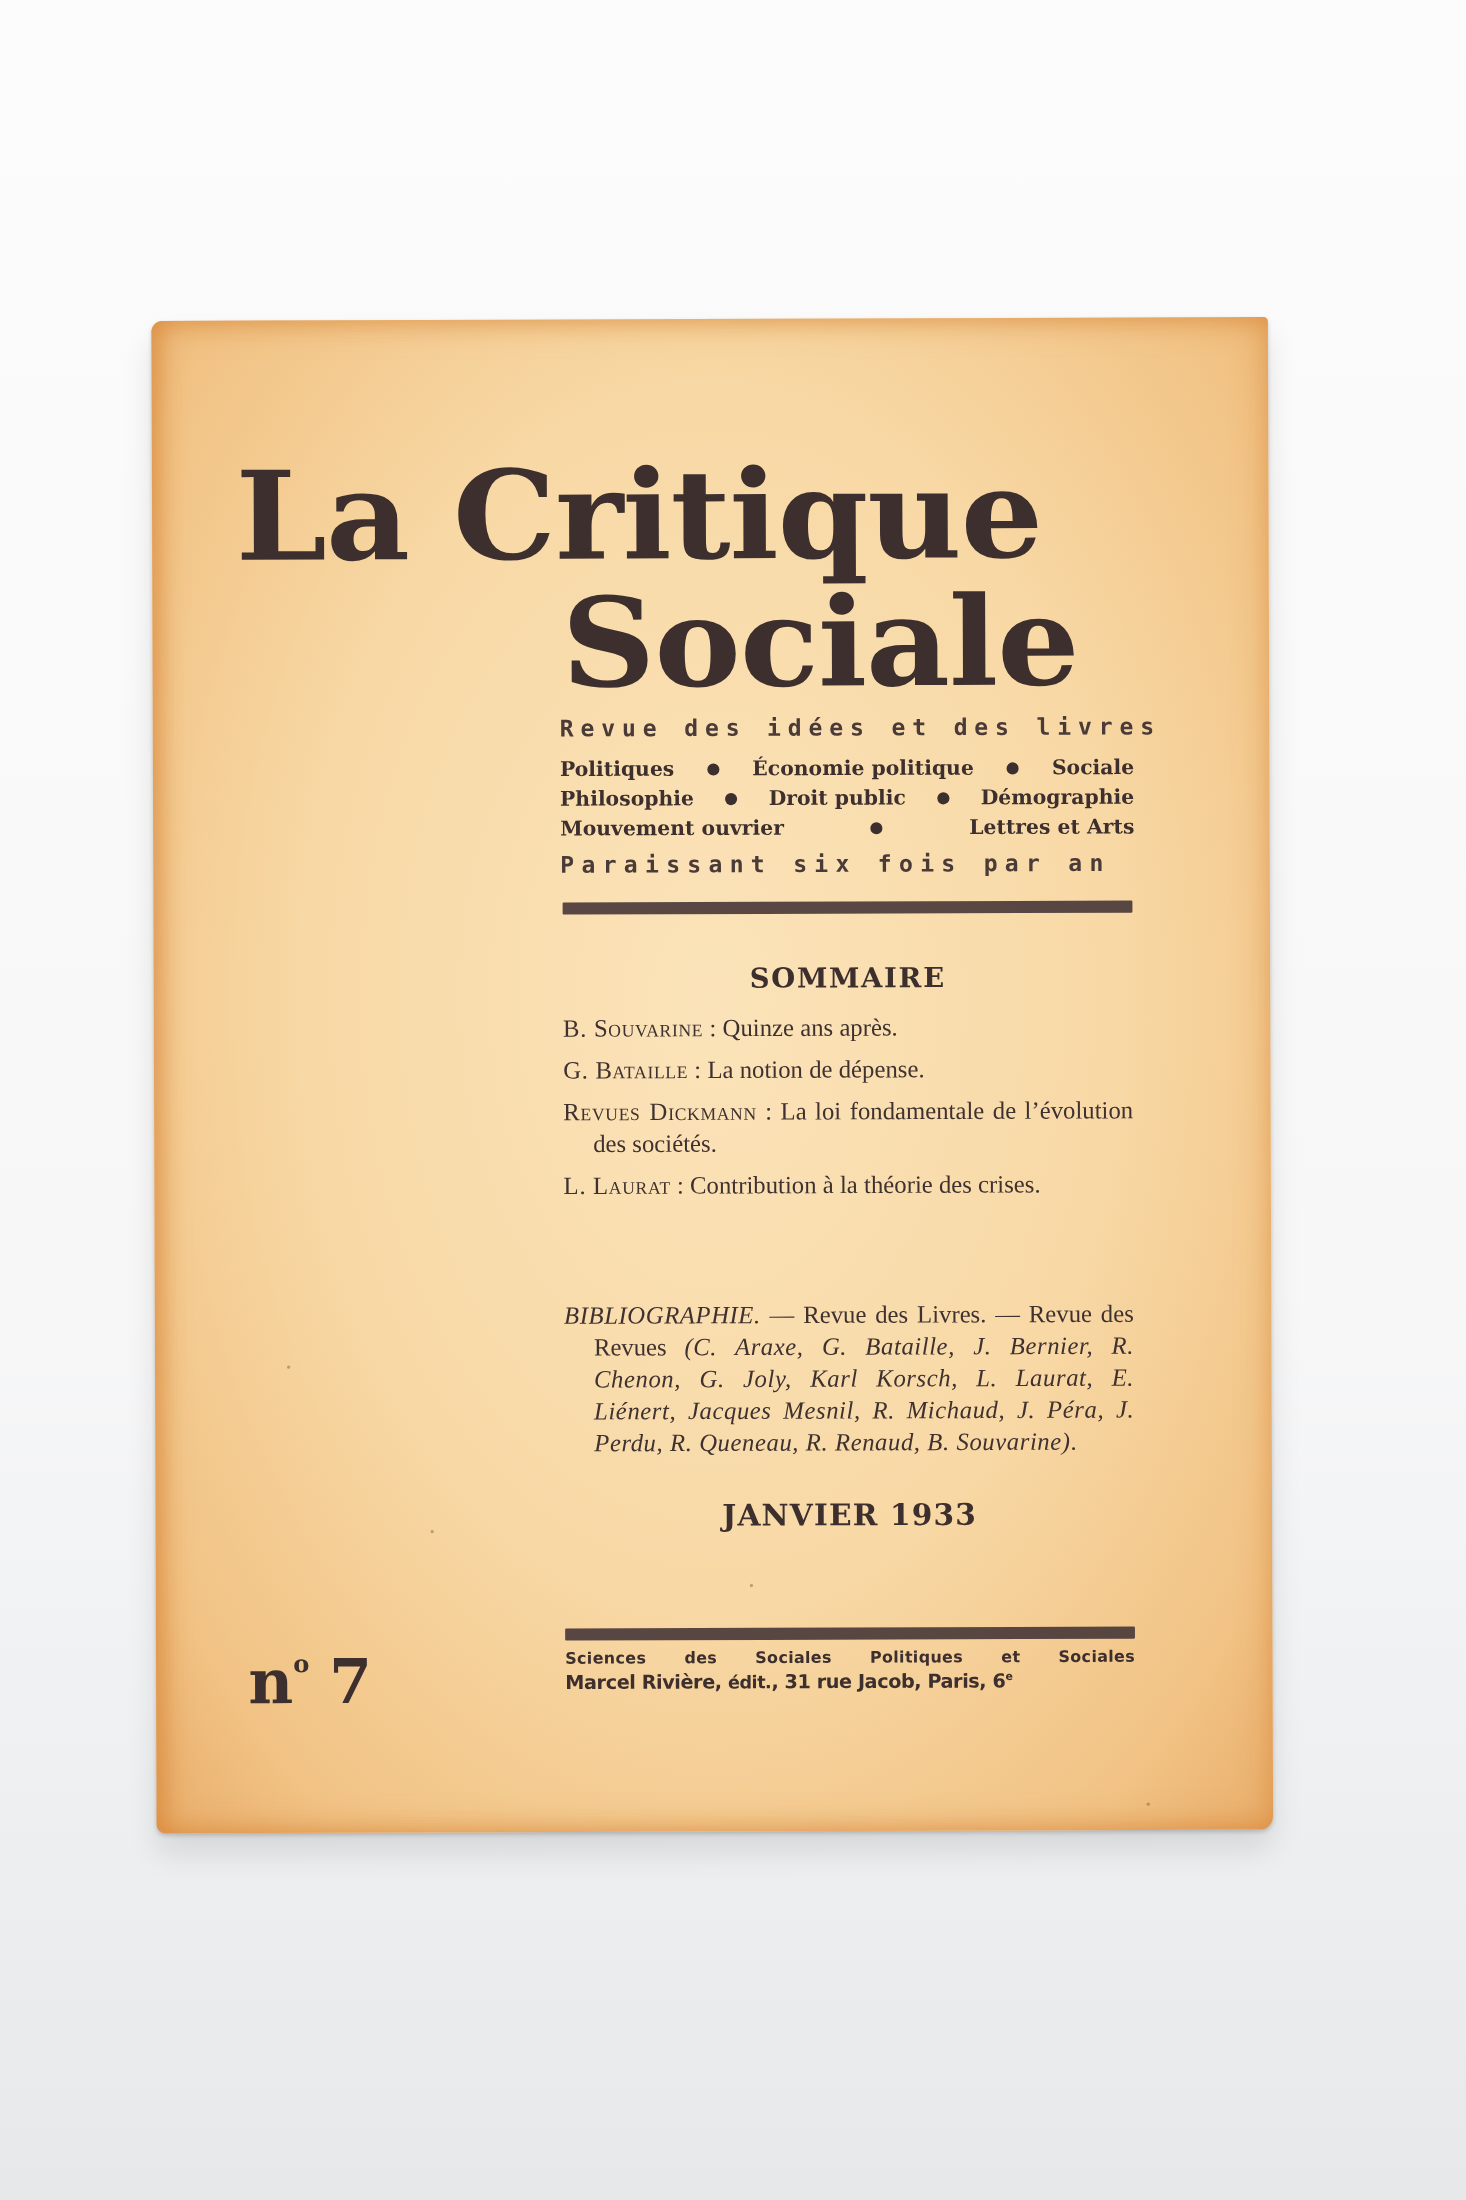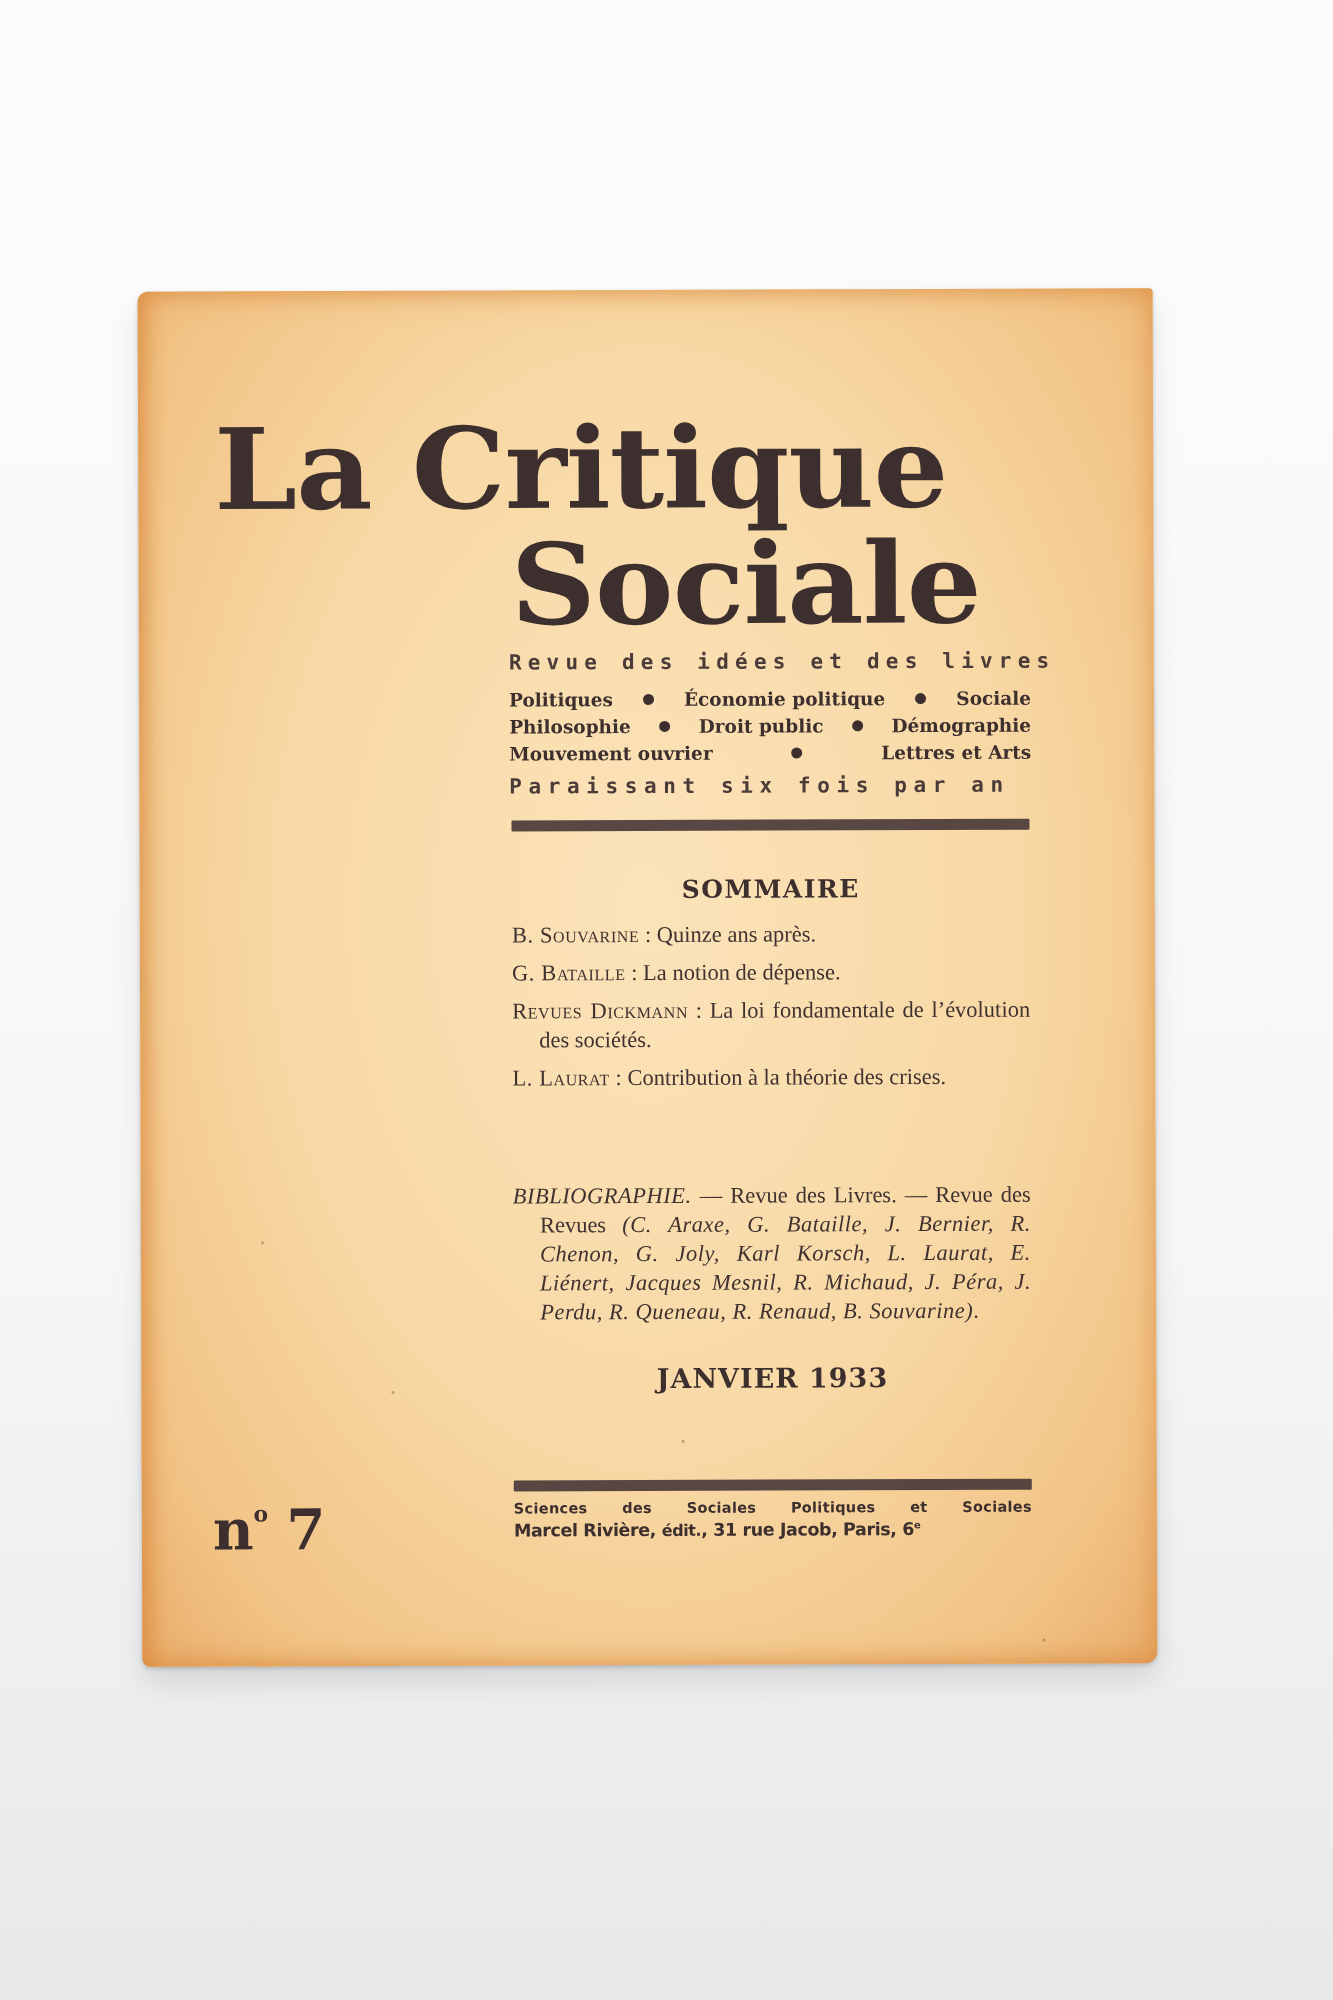--- a/index.html
+++ b/index.html
@@ -168,21 +168,21 @@
       text-align: center;
       font-family: "DejaVu Serif", serif;
       font-weight: bold;
       font-size: 27px;
       letter-spacing: 1px;
       color: #3d2f2e;
       transform: translateY(110px);
     }
     .issue-number {
       position: absolute;
-      left: 71px;
+      left: 84px;
       top: 1040px;
       font-family: "DejaVu Serif", serif;
       font-weight: bold;
       font-size: 56px;
       color: #3d2f2e;
       white-space: nowrap;
     }
     .issue-number sup {
       font-size: 22px;
       vertical-align: 28px;

